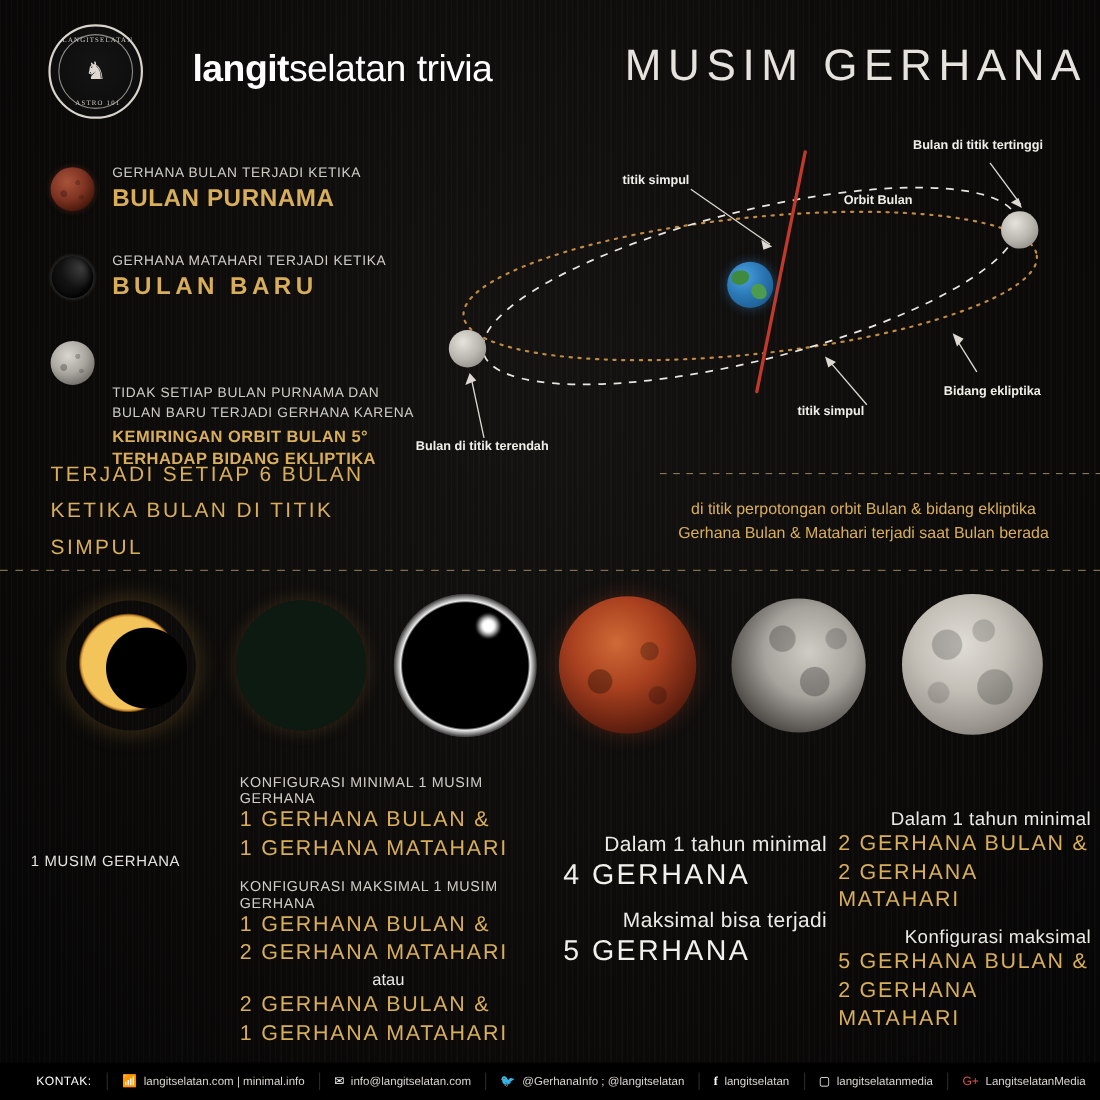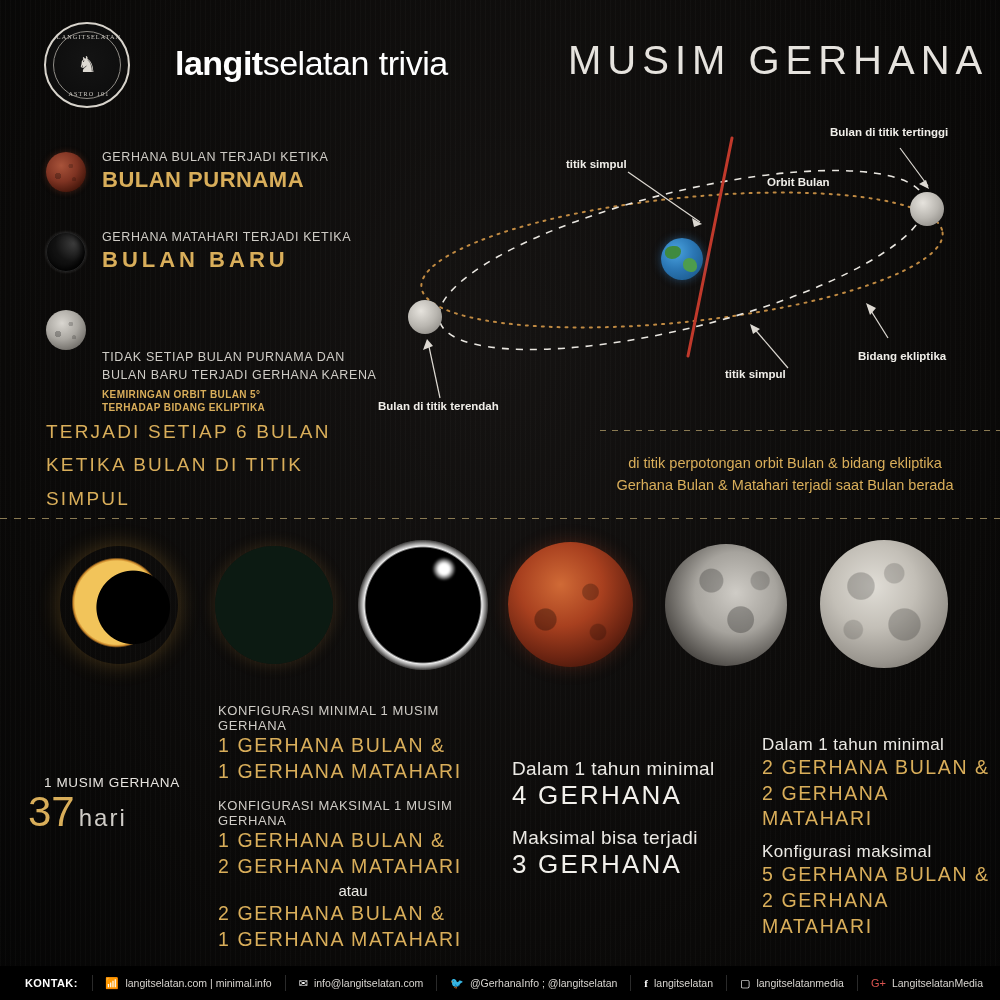--- a/index.html
+++ b/index.html
@@ -88,21 +88,21 @@
   .b-small {
     font-size: 12.5px; letter-spacing: 0.6px; color: #cfccc6; line-height: 1.45;
     text-transform: uppercase;
   }
   .b-big {
     font-size: 22px; font-weight: 700; letter-spacing: 0.5px; color: #d9ae5a;
     line-height: 1.25;
   }
   .b-big-sp { letter-spacing: 4px; }
   .b-gold-small {
-    font-size: 10px; font-weight: 700; letter-spacing: 0.4px; color: #d9ae5a; line-height: 1.3;
+    font-size: 15px; font-weight: 700; letter-spacing: 0.4px; color: #d9ae5a; line-height: 1.3;
   }
 
   .season-block { position: absolute; left: 46px; top: 415px; width: 330px; }
   .season-line {
     font-size: 19px; color: #d9ae5a; letter-spacing: 2.2px; line-height: 1.75;
     text-transform: uppercase;
   }
   .season-line.l1 { letter-spacing: 1.2px; }
 
   
@@ -208,41 +208,41 @@
     background:
       radial-gradient(circle at 32% 36%, rgba(0,0,0,0.2) 0 11%, transparent 12%),
       radial-gradient(circle at 58% 26%, rgba(0,0,0,0.16) 0 8%, transparent 9%),
       radial-gradient(circle at 66% 66%, rgba(0,0,0,0.2) 0 13%, transparent 14%),
       radial-gradient(circle at 26% 70%, rgba(0,0,0,0.14) 0 7%, transparent 8%);
   }
 
   
   .g-cap { font-size: 13px; letter-spacing: 0.6px; color: #cfccc6; text-transform: uppercase; }
   .g-gold { font-size: 19.5px; color: #d9ae5a; letter-spacing: 1.6px; line-height: 1.32; }
-  .g-white { font-size: 19px; color: #eceae5; letter-spacing: 0.4px; }
+  .g-white { font-size: 19px; color: #eceae5; letter-spacing: 0.4px; text-align: right; }
   .g-big-white { font-size: 26px; color: #f2f0eb; letter-spacing: 2.2px; font-weight: 400; }
 
   .blk-1 { position: absolute; left: 28px; top: 775px; width: 180px; }
-  .blk-1 .cap { font-size: 13.5px; color: #e6e3de; letter-spacing: 0.6px; margin-left: 16px; }
+  .blk-1 .cap { font-size: 13.5px; color: #e6e3de; letter-spacing: 0.6px; }
   .blk-1 .num {
     font-size: 42px; color: #d9ae5a; font-weight: 400; letter-spacing: 0px; line-height: 1.05;
   }
   .blk-1 .num .hari { font-size: 24px; color: #cfccc6; letter-spacing: 2px; margin-left: 4px; }
 
   .blk-2 { position: absolute; left: 218px; top: 703px; width: 270px; }
   .blk-3 { position: absolute; left: 512px; top: 758px; width: 240px; }
   .blk-4 { position: absolute; left: 762px; top: 735px; width: 230px; }
   .atau { font-size: 15px; color: #eceae5; text-align: center; margin: 2px 0; }
 
   
   .footer {
     position: absolute; left: 0; bottom: 0; width: 1000px; height: 34px;
     background: #000; display: flex; align-items: center; gap: 0px;
   }
-  .f-kontak { font-size: 11px; font-weight: 700; color: #fff; padding-left: 25px; padding-right: 14px; letter-spacing: 0.4px; }
+  .f-kontak { font-size: 11px; font-weight: 400; color: #fff; padding-left: 8px; padding-right: 14px; letter-spacing: 0.4px; margin-left: 25px; }
   .f-item { display: flex; align-items: center; gap: 6px; font-size: 10.5px; color: #d8d5d0; padding: 0 13px; white-space: nowrap; }
   .f-ico { font-size: 11px; color: #ffffff; line-height: 1; }
   .f-sep { width: 1px; height: 16px; background: #2a2a2a; }
 
   svg { display: block; }
 </style>
 </head>
 <body>
 
 <div id="page">
@@ -338,42 +338,39 @@
     <div class="ph ph1"></div>
     <div class="ph ph2"></div>
     <div class="ph ph3"></div>
     <div class="ph ph4"></div>
     <div class="ph ph5"></div>
     <div class="ph ph6"></div>
   </div>
 
   <div class="blk-1">
     <div class="cap">1 MUSIM GERHANA</div>
-    <div class="num">
-      <span>37</span><span class="hari">hari</span>
-    </div>
   </div>
 
   <div class="blk-2">
     <div class="g-cap">KONFIGURASI MINIMAL 1 MUSIM GERHANA</div>
     <div class="g-gold">1 GERHANA BULAN &amp;</div>
     <div class="g-gold">1 GERHANA MATAHARI</div>
     <div class="g-cap" style="margin-top:14px;">KONFIGURASI MAKSIMAL 1 MUSIM GERHANA</div>
     <div class="g-gold">1 GERHANA BULAN &amp;</div>
     <div class="g-gold">2 GERHANA MATAHARI</div>
     <div class="atau">atau</div>
     <div class="g-gold">2 GERHANA BULAN &amp;</div>
     <div class="g-gold">1 GERHANA MATAHARI</div>
   </div>
 
   <div class="blk-3">
     <div class="g-white">Dalam 1 tahun minimal</div>
     <div class="g-big-white">4 GERHANA</div>
     <div class="g-white" style="margin-top:16px;">Maksimal bisa terjadi</div>
-    <div class="g-big-white">3 GERHANA</div>
+    <div class="g-big-white">5 GERHANA</div>
   </div>
 
   <div class="blk-4">
     <div class="g-white" style="font-size:17px;">Dalam 1 tahun minimal</div>
     <div class="g-gold">2 GERHANA BULAN &amp;</div>
     <div class="g-gold">2 GERHANA MATAHARI</div>
     <div class="g-white" style="font-size:17px; margin-top:10px;">Konfigurasi maksimal</div>
     <div class="g-gold">5 GERHANA BULAN &amp;</div>
     <div class="g-gold">2 GERHANA MATAHARI</div>
   </div>

